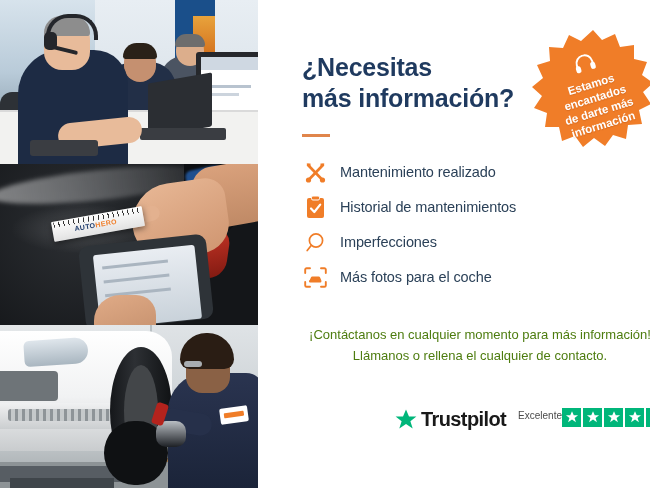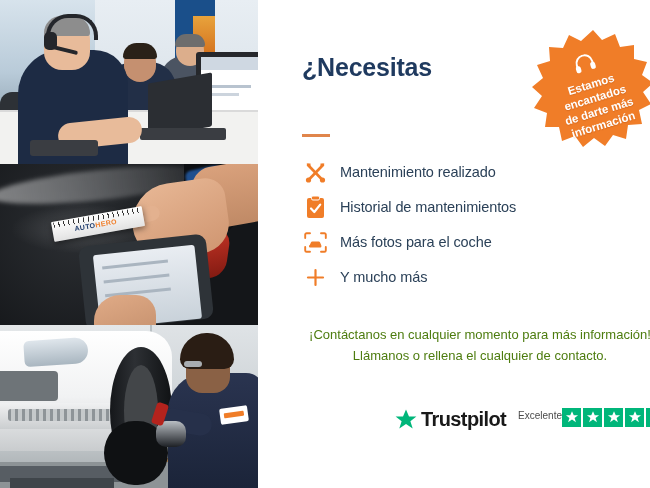--- a/index.html
+++ b/index.html
@@ -613,20 +613,21 @@
       <div class="p3-glove"></div>
       <div class="p3-tool"></div>
     </div>
 
   </div>
 
   <div class="content">
 
     <div class="headline">
       <div>¿Necesitas</div>
+      <div>más información?</div>
     </div>
     <div class="headline-rule"></div>
 
     <div class="badge">
       <svg class="badge-star" viewBox="0 0 126 126">
         <path fill="#f07d28" d="M63 2
           L72 12 L85 6 L90 19 L104 17 L104 31 L117 34 L112 47 L123 55 L113 64
           L121 76 L109 82 L112 96 L98 97 L96 111 L83 107 L75 118 L64 110
           L53 119 L45 108 L32 113 L29 99 L15 99 L17 85 L4 80 L12 68 L2 59
           L13 50 L7 37 L20 33 L19 19 L33 20 L39 7 L51 13 Z"></path>
@@ -670,48 +671,46 @@
         <span class="feature-icon">
           <svg width="19" height="23" viewBox="0 0 19 23">
             <rect x="1" y="2" width="17" height="20" rx="2" fill="#f07d28"></rect>
             <rect x="5.5" y="0" width="8" height="4" rx="1.4" fill="#f07d28" stroke="#ffffff" stroke-width="1"></rect>
             <path d="M5 12.5 L8.3 16 L14.2 8.6" fill="none" stroke="#ffffff" stroke-width="2.2" stroke-linecap="round" stroke-linejoin="round"></path>
           </svg>
         </span>
         <span class="feature-label">Historial de mantenimientos</span>
       </div>
 
+      <div class="feature">
+        <span class="feature-icon">
+          <svg width="21" height="21" viewBox="0 0 21 21">
+            <circle cx="11" cy="8.5" r="6.6" fill="none" stroke="#f07d28" stroke-width="1.7"></circle>
+            <path d="M6.2 13.4 L2.2 18.6" fill="none" stroke="#f07d28" stroke-width="1.7" stroke-linecap="round"></path>
+          </svg>
+        </span>
+        <span class="feature-label">Imperfecciones</span>
+      </div>
 
       <div class="feature">
         <span class="feature-icon">
           <svg width="23" height="21" viewBox="0 0 23 21">
             <g fill="none" stroke="#f07d28" stroke-width="1.9" stroke-linecap="round">
               <path d="M1.2 6 V2.6 a1.4 1.4 0 0 1 1.4 -1.4 H6"></path>
               <path d="M21.8 6 V2.6 a1.4 1.4 0 0 0 -1.4 -1.4 H17"></path>
               <path d="M1.2 15 v3.4 a1.4 1.4 0 0 0 1.4 1.4 H6"></path>
               <path d="M21.8 15 v3.4 a1.4 1.4 0 0 1 -1.4 1.4 H17"></path>
             </g>
             <path d="M5.6 13.6 l1.3 -3.2 a1.5 1.5 0 0 1 1.4 -0.9 h6.4 a1.5 1.5 0 0 1 1.4 0.9 l1.3 3.2 z" fill="#f07d28"></path>
             <rect x="5" y="13" width="12.4" height="2.6" rx="1.1" fill="#f07d28"></rect>
           </svg>
         </span>
         <span class="feature-label">Más fotos para el coche</span>
       </div>
 
-      <div class="feature">
-        <span class="feature-icon">
-          <svg width="21" height="21" viewBox="0 0 21 21">
-            <g stroke="#f07d28" stroke-width="2.2" stroke-linecap="round">
-              <path d="M10.5 3 V18"></path>
-              <path d="M3 10.5 H18"></path>
-            </g>
-          </svg>
-        </span>
-        <span class="feature-label">Y mucho más</span>
-      </div>
 
     </div>
 
     <div class="contact-copy">
       <span>¡Contáctanos en cualquier momento para más información!</span>
       <span>Llámanos o rellena el cualquier de contacto.</span>
     </div>
 
     <div class="trustpilot">
       <div class="tp-logo">

